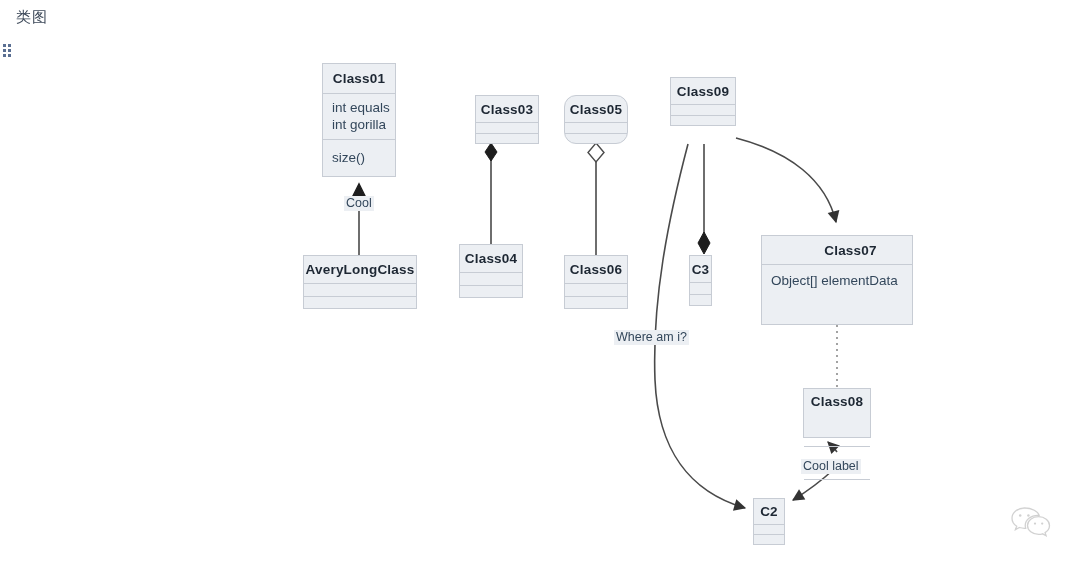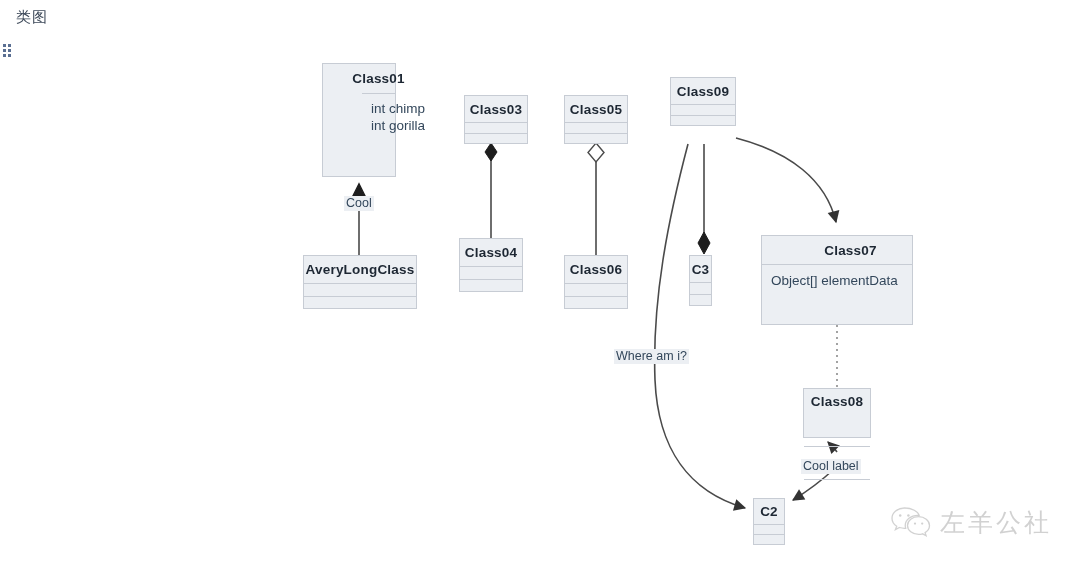--- a/index.html
+++ b/index.html
@@ -181,51 +181,54 @@
       <line x1="837" y1="325" x2="837" y2="388" stroke="#8c8c8c" stroke-width="1.6" stroke-dasharray="2 4"></line>
     </g>
 
     <g>
       <path d="M837,452 C 833,446 830,444 828,442" fill="none" stroke="#4a4a4a" stroke-width="1.6" marker-end="url(#mk-open-arrow)"></path>
       <path d="M833,470 C 820,482 806,492 793,500" fill="none" stroke="#4a4a4a" stroke-width="1.6" marker-end="url(#mk-open-arrow)"></path>
     </g>
   </svg>
 
   <div id="node-layer">
-      <div class="uml-class" style="left: 322px; top: 63px; width: 74px; height: 114px; padding-left: 39px;">
+      <div class="uml-class" style="left: 322px; top: 63px; width: 74px; height: 114px;">
         <div class="cmp title" style="height: 29px;">
           <div class="row">Class01</div>
         </div>
         <div class="cmp " style="height: 47px;">
-          <div class="row">int chimp</div>
+          <div class="row">int equals</div>
           <div class="row">int gorilla</div>
+        </div>
+        <div class="cmp " style="height: 38px;">
+          <div class="row">size()</div>
         </div>
       </div>
       <div class="uml-class" style="left: 303px; top: 255px; width: 114px; height: 54px;">
         <div class="cmp title" style="height: 28px;">
           <div class="row">AveryLongClass</div>
         </div>
         <div class="cmp  empty" style="height: 13px;"></div>
         <div class="cmp  empty" style="height: 13px;"></div>
       </div>
-      <div class="uml-class" style="left: 464px; top: 95px; width: 64px; height: 49px;">
+      <div class="uml-class" style="left: 475px; top: 95px; width: 64px; height: 49px;">
         <div class="cmp title" style="height: 27px;">
           <div class="row">Class03</div>
         </div>
         <div class="cmp  empty" style="height: 11px;"></div>
         <div class="cmp  empty" style="height: 11px;"></div>
       </div>
-      <div class="uml-class" style="left: 459px; top: 238px; width: 64px; height: 54px;">
+      <div class="uml-class" style="left: 459px; top: 244px; width: 64px; height: 54px;">
         <div class="cmp title" style="height: 28px;">
           <div class="row">Class04</div>
         </div>
         <div class="cmp  empty" style="height: 13px;"></div>
         <div class="cmp  empty" style="height: 13px;"></div>
       </div>
-      <div class="uml-class" style="left: 564px; top: 95px; width: 64px; height: 49px;">
+      <div class="uml-class" style="left: 564px; top: 95px; width: 64px; height: 49px; border-radius: 12px;">
         <div class="cmp title" style="height: 27px;">
           <div class="row">Class05</div>
         </div>
         <div class="cmp  empty" style="height: 11px;"></div>
         <div class="cmp  empty" style="height: 11px;"></div>
       </div>
       <div class="uml-class" style="left: 564px; top: 255px; width: 64px; height: 54px;">
         <div class="cmp title" style="height: 28px; text-align: center;">
           <div class="row">Class06</div>
         </div>
@@ -265,31 +268,30 @@
         <div class="cmp title" style="height: 25px;">
           <div class="row">C2</div>
         </div>
         <div class="cmp  empty" style="height: 11px;"></div>
         <div class="cmp  empty" style="height: 11px;"></div>
       </div>
     </div>
 
   <div id="label-layer">
       <div class="edge-label" style="left: 344px; top: 196px;">Cool</div>
-      <div class="edge-label" style="left: 614px; top: 349px;">Where am i?</div>
+      <div class="edge-label" style="left: 614px; top: 330px;">Where am i?</div>
       <div class="edge-label" style="left: 801px; top: 459px;">Cool label</div>
     </div>
 
 </div>
 
 <div id="watermark">
   <svg width="42" height="34" viewBox="0 0 42 34">
     <path d="M14.5,3 C7.5,3 2,7.6 2,13.2 c0,3.2 1.8,6.1 4.7,8 L5.4,24.6 l4.1,-2.1 c1.6,0.5 3.3,0.8 5,0.8 c0.4,0 0.8,0 1.2,-0.05
              c-0.3,-0.9 -0.45,-1.85 -0.45,-2.8 c0,-5.6 5.6,-10.1 12.5,-10.1 c0.5,0 0.95,0.02 1.4,0.07 C28.1,6.4 22.0,3 14.5,3 z" fill="none" stroke="#9b9b9b" stroke-width="1.3"></path>
     <circle cx="10.2" cy="10.6" r="1.25" fill="#9b9b9b"></circle>
     <circle cx="18.4" cy="10.6" r="1.25" fill="#9b9b9b"></circle>
     <path d="M28.5,11.6 c-6.1,0 -11,4 -11,8.9 c0,4.9 4.9,8.9 11,8.9 c1.4,0 2.8,-0.2 4.0,-0.6 l3.6,1.8 l-1.0,-3.0
              c2.6,-1.6 4.4,-4.2 4.4,-7.1 C39.5,15.6 34.6,11.6 28.5,11.6 z" fill="#ffffff" stroke="#9b9b9b" stroke-width="1.3"></path>
     <circle cx="25.0" cy="18.6" r="1.1" fill="#9b9b9b"></circle>
     <circle cx="32.2" cy="18.6" r="1.1" fill="#9b9b9b"></circle>
   </svg>
-  <span class="wm-text">左羊公社</span>
 </div>
 
 </body></html>

